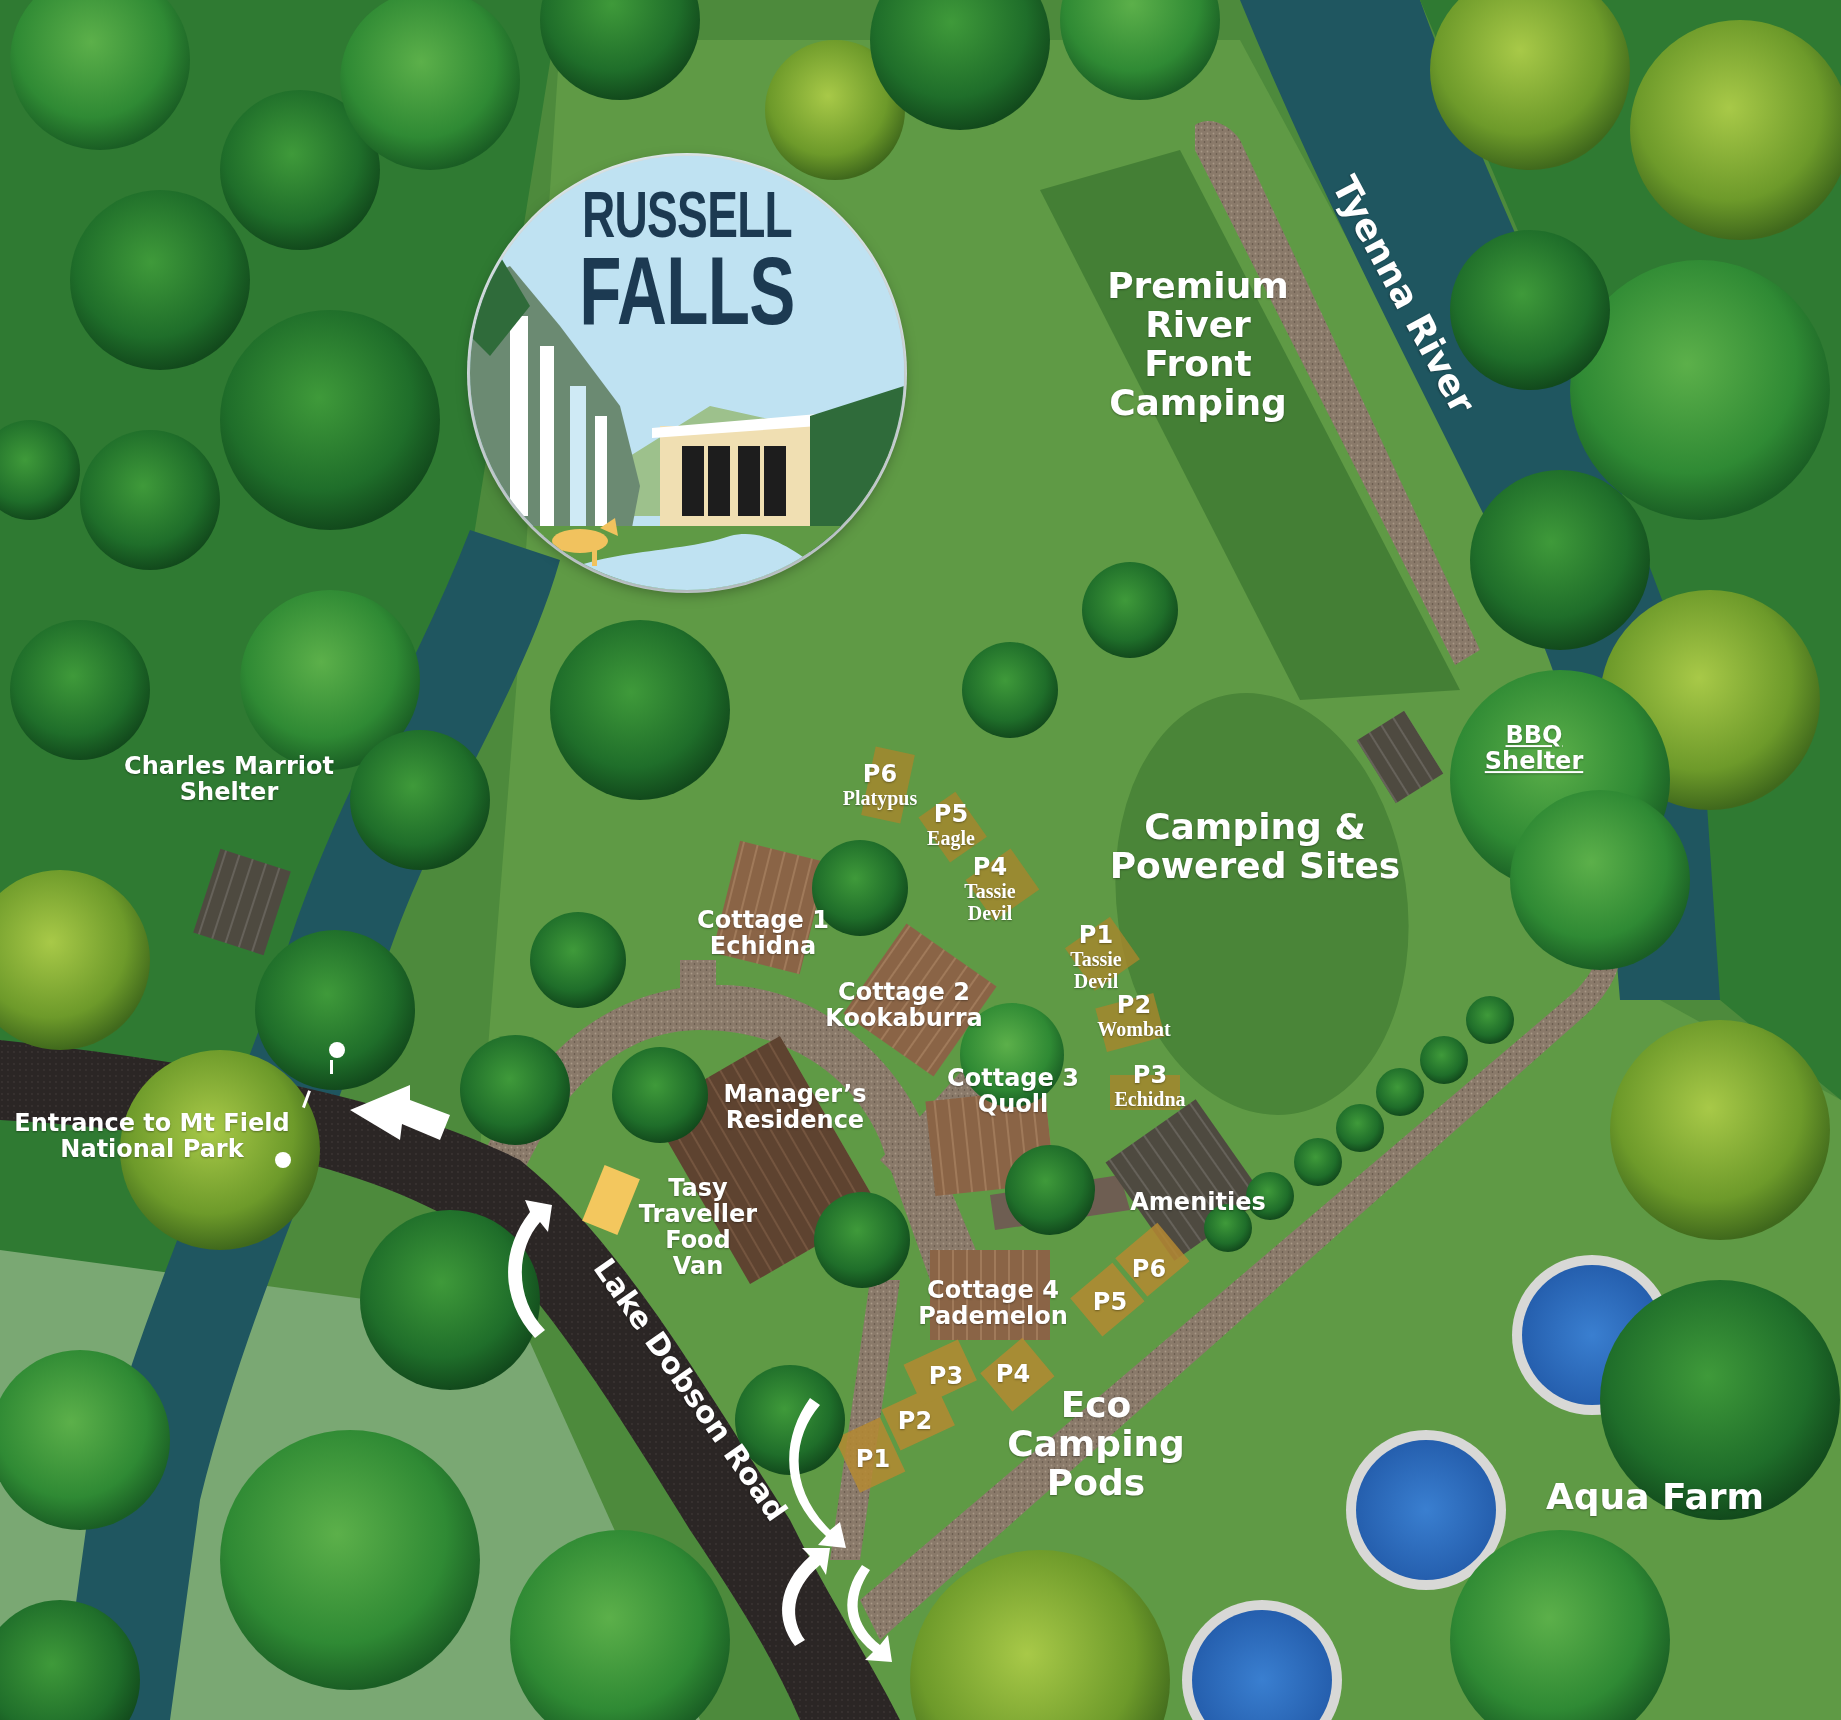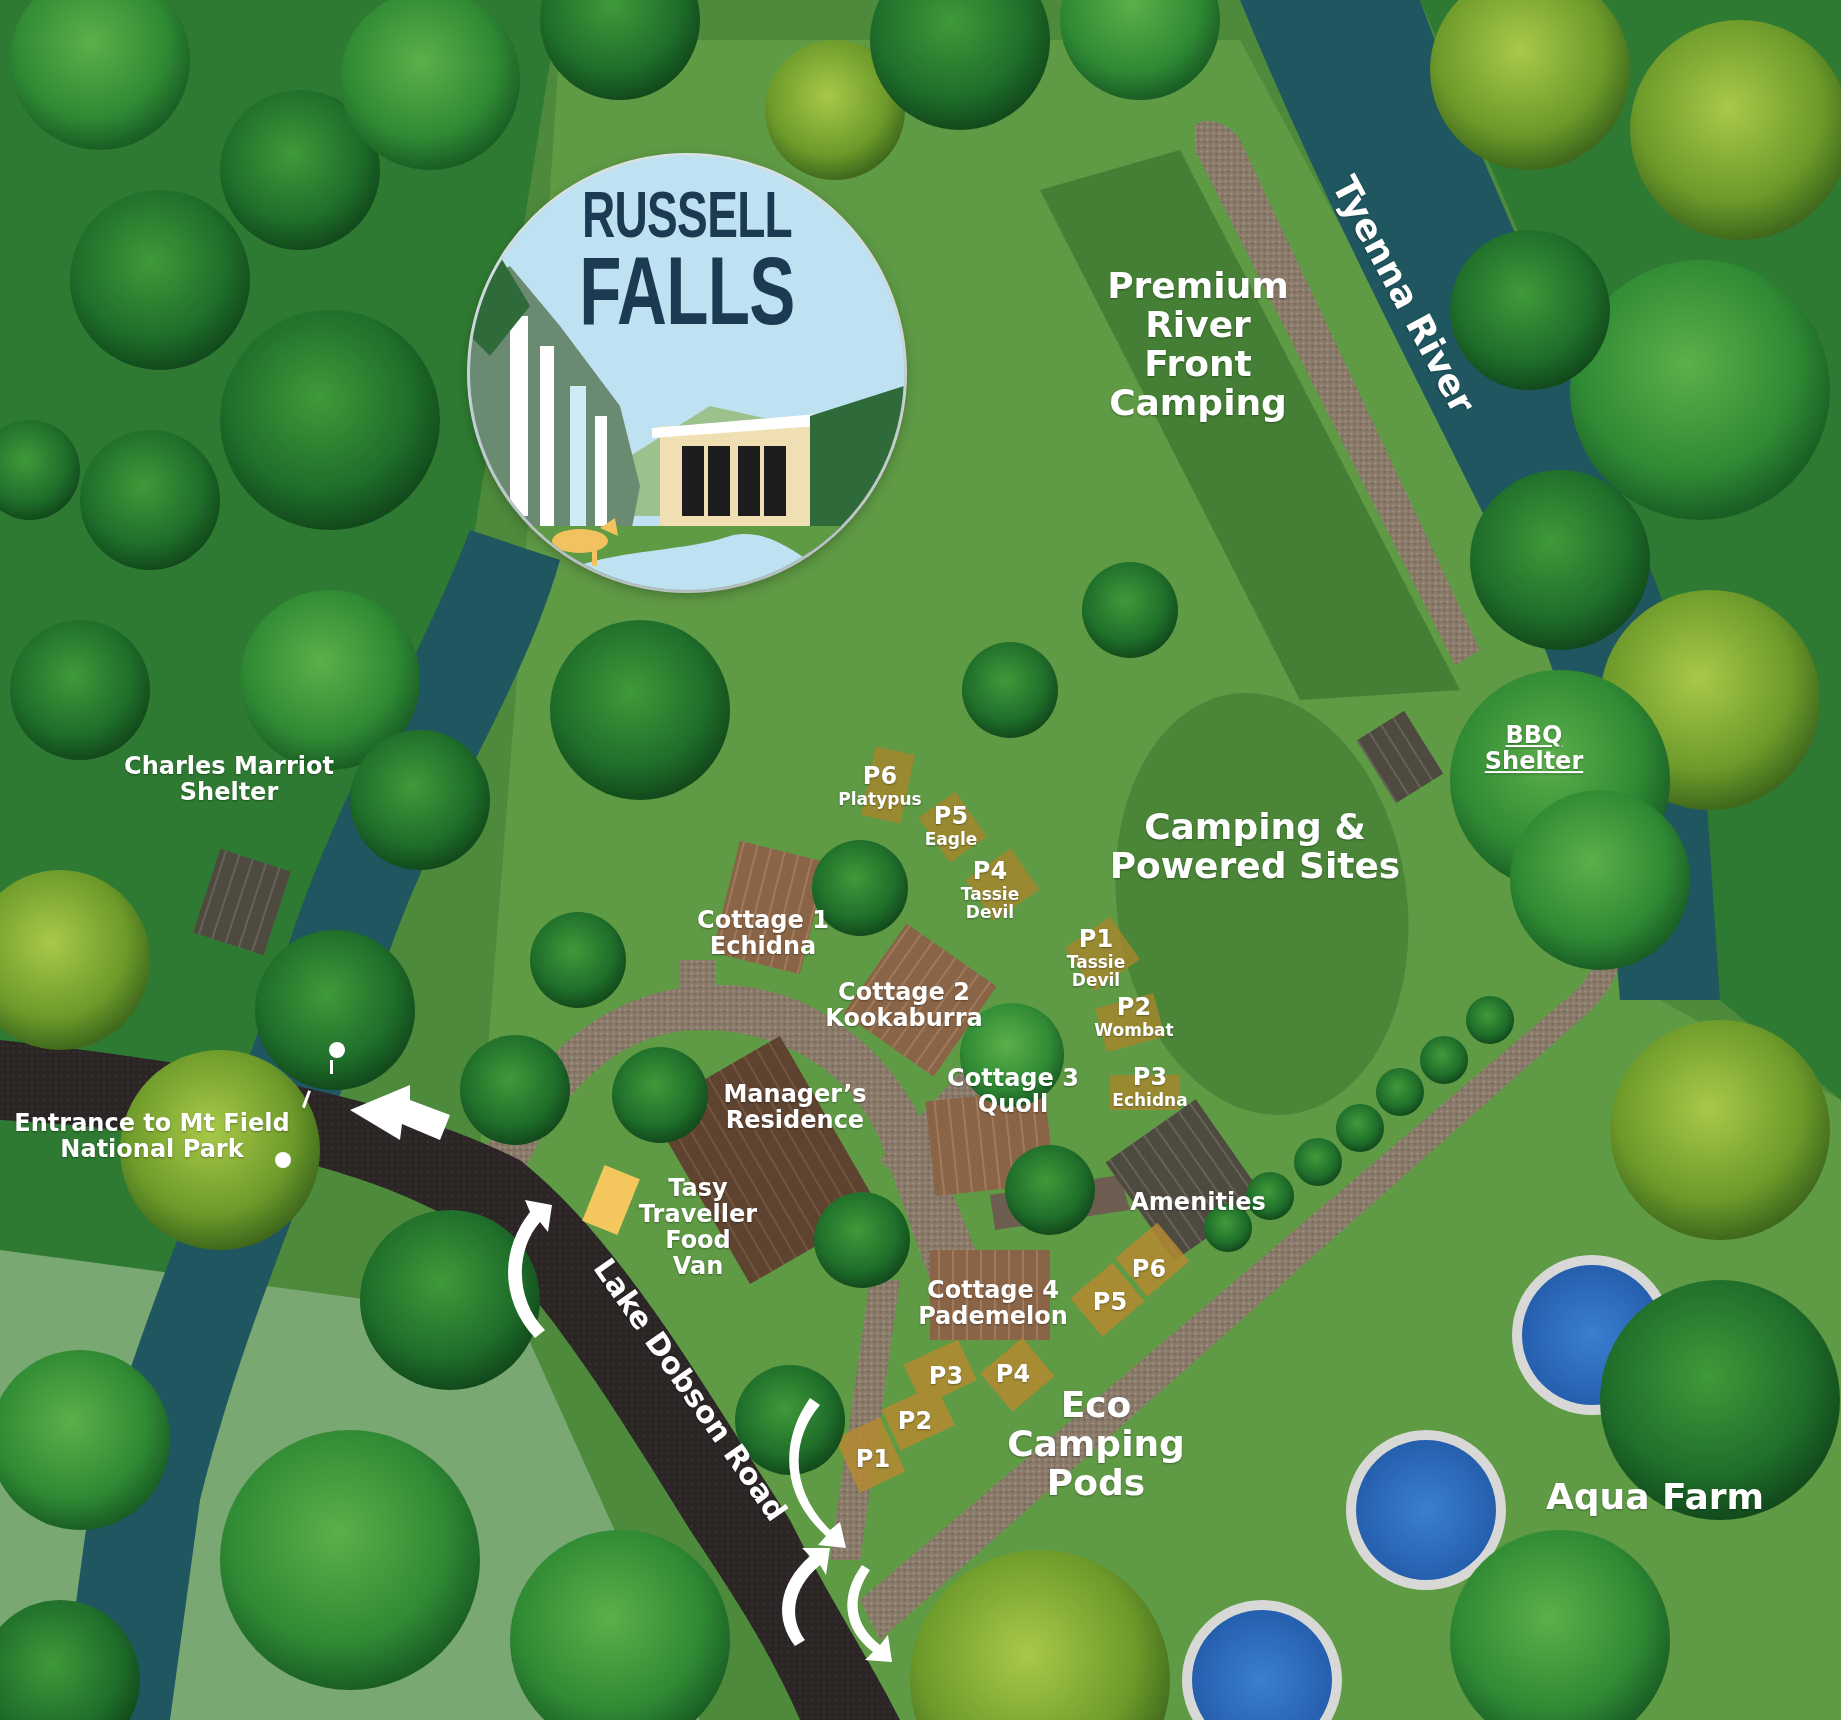--- a/index.html
+++ b/index.html
@@ -3,21 +3,21 @@
 <meta charset="utf-8">
 <style>
   html, body { margin:0; padding:0; background:#2f6b2a; }
   body { width:1841px; height:1720px; overflow:hidden; position:relative; font-family:"DejaVu Sans", sans-serif; }
   #map { position:absolute; left:0; top:0; width:1841px; height:1720px; }
   .lbl { position:absolute; color:#ffffff; font-family:"DejaVu Sans", sans-serif; font-weight:bold; text-align:center; line-height:1.08; white-space:nowrap; text-shadow:0 1px 2px rgba(0,0,0,0.35); transform:translate(-50%,-50%); }
   .lbl span { display:block; }
   .xl { font-size:36px; }
   .lg { font-size:30px; }
   .md { font-size:24px; }
-  .xs { font-size:17px; }
+  .xs { font-size:20px;font-family:Liberation Serif, serif; }
   .logo { position:absolute; left:470px; top:156px; width:434px; height:434px; border-radius:50%; overflow:hidden; background:#bfe2f2; box-shadow:0 4px 14px rgba(0,0,0,0.35); }
   .logo-title { position:absolute; left:0; right:0; text-align:center; color:#1c3a52; font-family:"Liberation Sans", sans-serif; font-weight:bold; letter-spacing:-1px; transform:scaleX(0.72); }
   .logo-t1 { top:22px; font-size:64px; }
   .logo-t2 { top:80px; font-size:96px; }
   .logo-sub { position:absolute; left:0; right:0; top:170px; text-align:center; color:#5e8f2e; font-family:"DejaVu Serif", serif; font-style:italic; font-size:44px; }
 </style>
 </head>
 <body>
 
 <svg id="map" viewBox="0 0 1841 1720" xmlns="http://www.w3.org/2000/svg">

